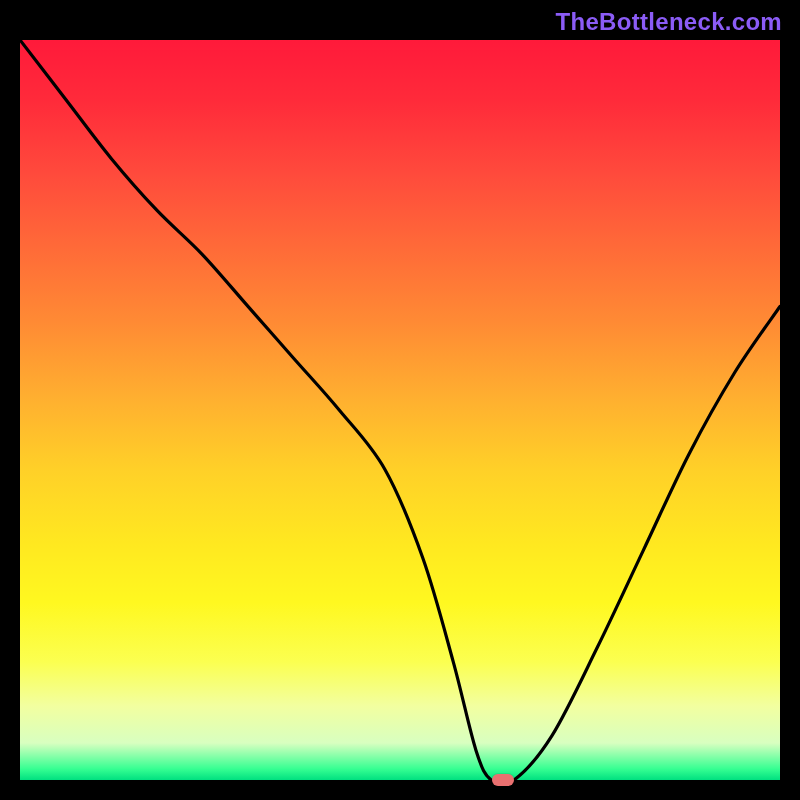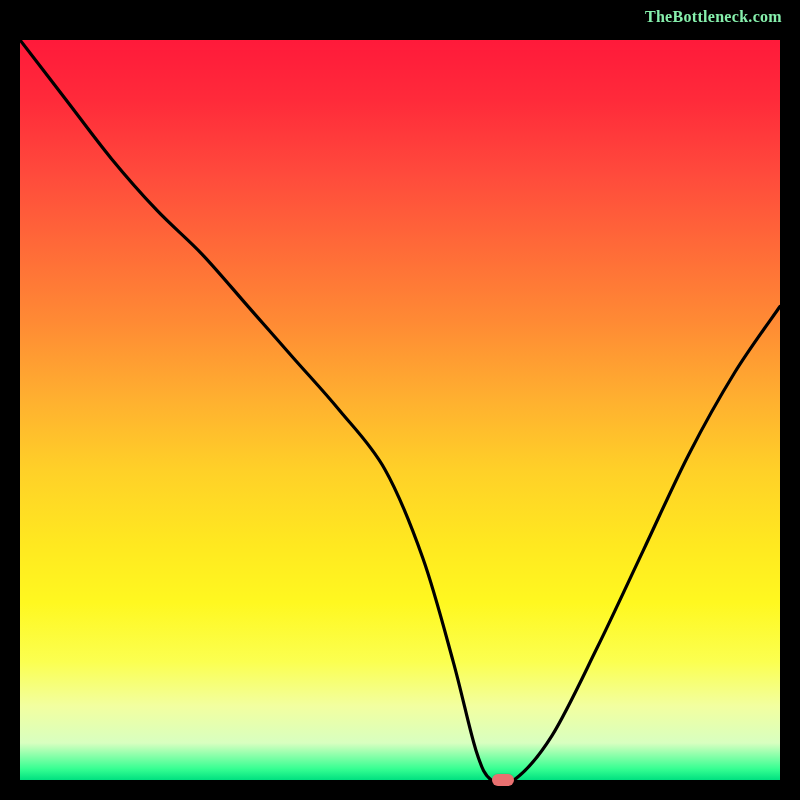--- a/index.html
+++ b/index.html
@@ -36,24 +36,24 @@
       #f2ffa0 90%,
       #d8ffc0 95%,
       #36ff92 98.5%,
       #00e080 100%
     );
   }
   .watermark {
     position: absolute;
     top: 8px;
     right: 18px;
-    font-family: Liberation Serif, serif;
-    font-size: 16px;
+    font-family: Liberation Sans, sans-serif;
+    font-size: 24px;
     font-weight: 600;
-    color: #86efac;
+    color: #8b5cf6;
     letter-spacing: 0.3px;
   }
   .marker {
     position: absolute;
     width: 22px;
     height: 12px;
     border-radius: 6px;
     background: #e97070;
     box-shadow: 0 0 0 1px rgba(0,0,0,0.06);
   }

